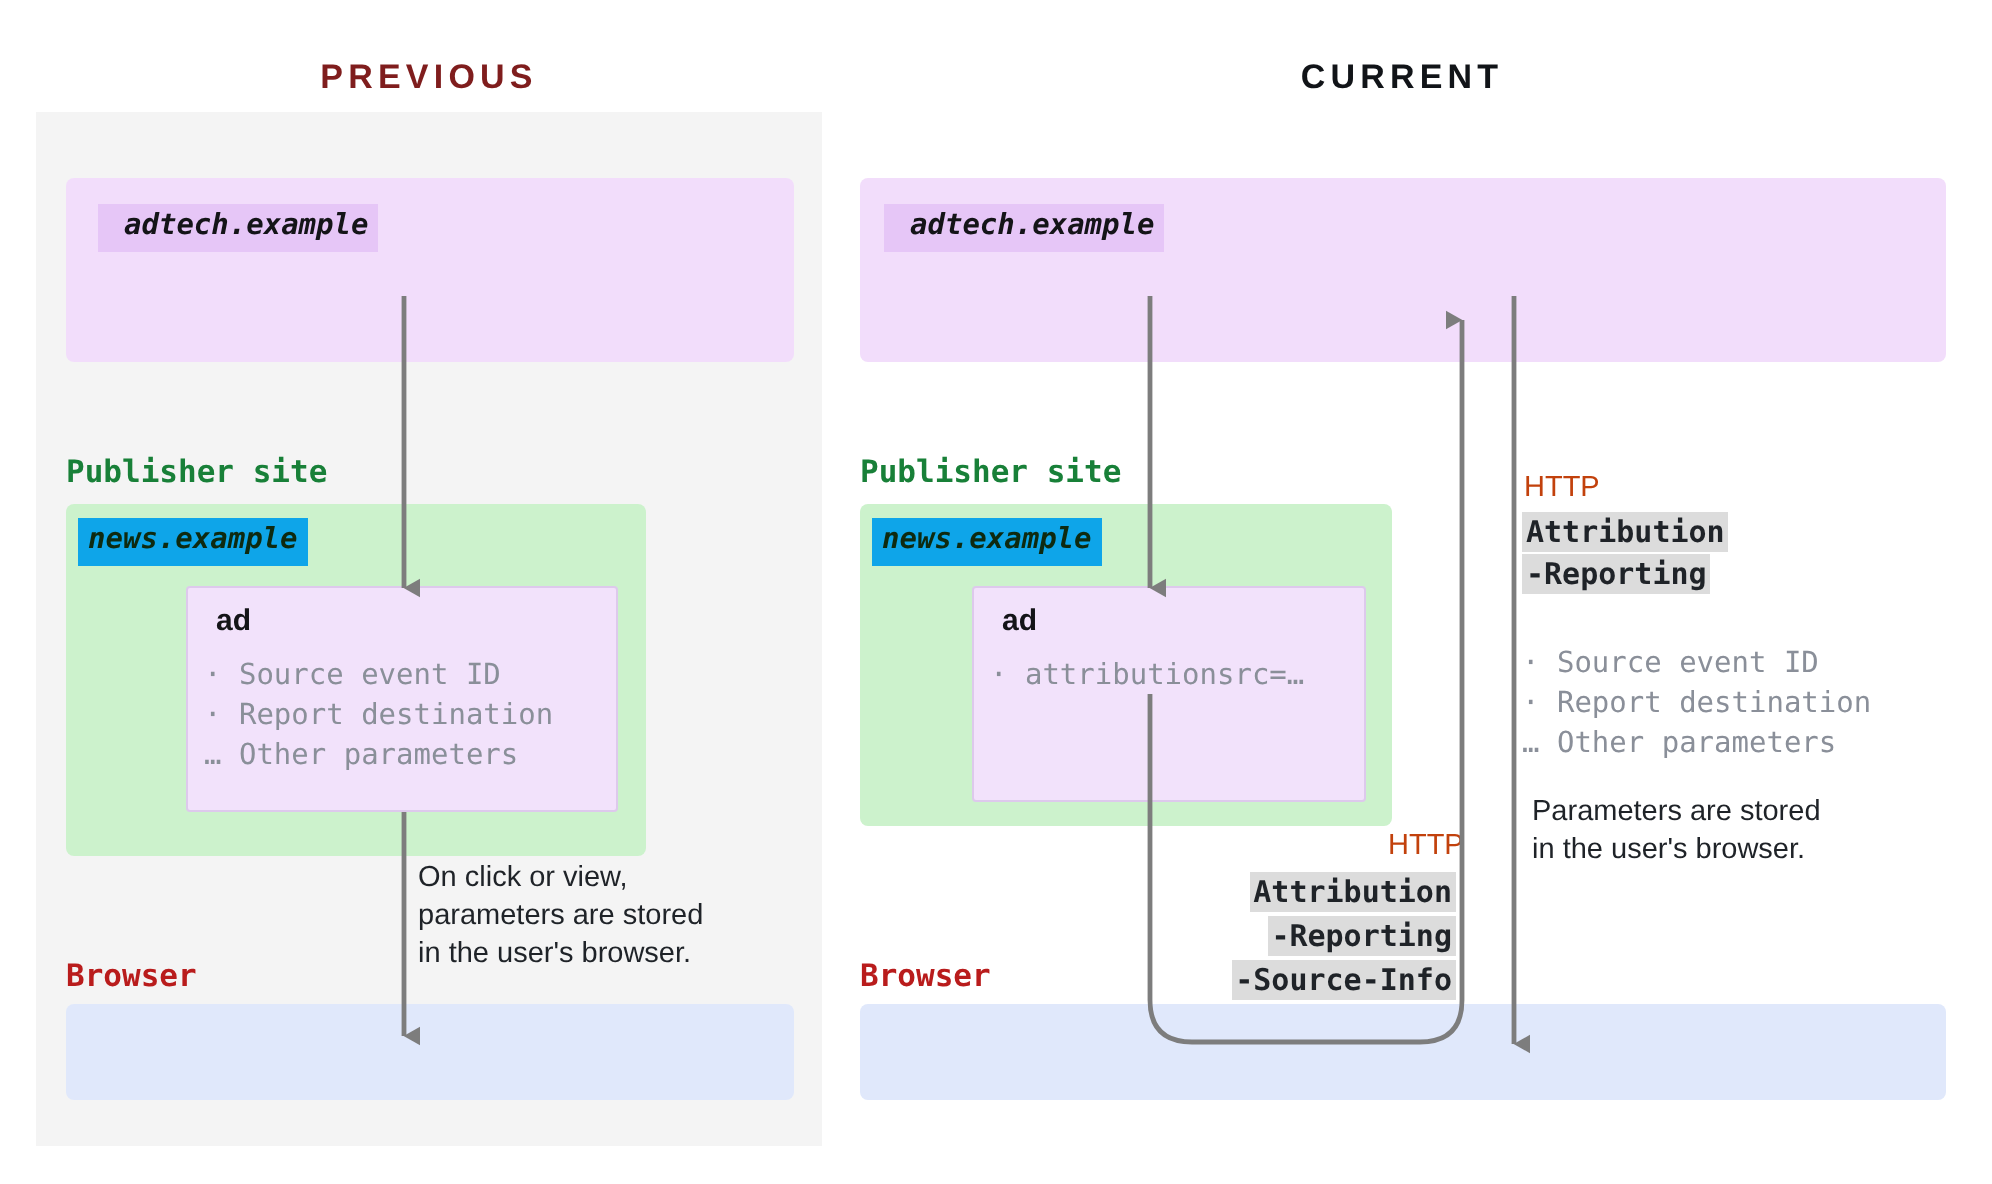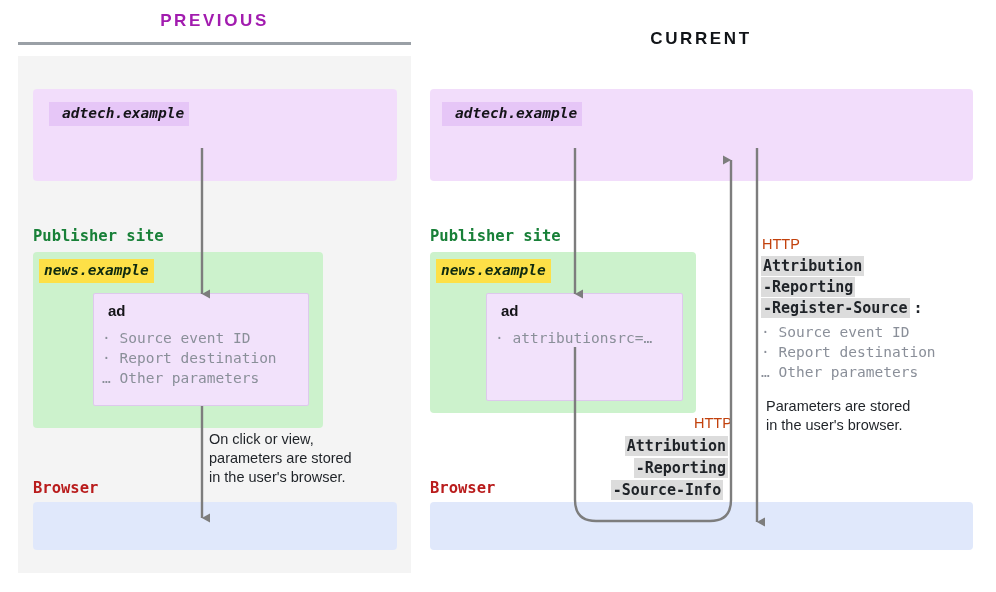--- a/index.html
+++ b/index.html
@@ -18,21 +18,21 @@
   #panel-previous{left:18px;width:393px;}
   #panel-current{left:428px;width:546px;}
 
   .panel-title{
     text-align:center;
     font-size:17px;
     font-weight:bold;
     letter-spacing:2.6px;
     line-height:20px;
   }
-  #panel-previous .panel-title{color:#a21caf;padding-top:11px;}
+  #panel-previous .panel-title{color:#7f1d1d;padding-top:29px;}
   #panel-current  .panel-title{color:#111418;padding-top:29px;}
 
   .rule{margin-top:11px;}
   #rule-previous{height:3px;background:#9aa0a6;}
   #rule-current{height:3px;background:#111418;}
 
   
   .stage{position:absolute;left:0;top:56px;}
   #stage-previous{width:393px;height:517px;background:#f4f4f4;}
   #stage-current{width:546px;height:517px;background:#ffffff;}
@@ -47,21 +47,21 @@
   .chip{
     position:absolute;
     font-size:14.5px;
     font-style:italic;
     font-weight:bold;
     line-height:19px;
     padding:2px 5px 3px 5px;
     white-space:nowrap;
   }
   .chip-adtech{background:#e6c6f7;color:#141418;padding-left:13px;}
-  .chip-news{background:#fde047;color:#0e2a10;}
+  .chip-news{background:#0ea5e9;color:#0e2a10;}
 
   
   .zone-label{
     position:absolute;
     font-size:15.5px;
     font-weight:bold;
     line-height:18px;
     white-space:nowrap;
   }
   .zone-label.green{color:#188038;}
@@ -172,33 +172,30 @@
       <div class="adcard-list mono">· attributionsrc=…</div>
     </div>
 
     <div class="http-label" style="left:266px;top:358px;">HTTP</div>
     <div class="hdr-line mono" style="left:178px;top:380px;width:122px;text-align:right;">
       <span class="tok">Attribution</span>
     </div>
     <div class="hdr-line mono" style="left:178px;top:402px;width:122px;text-align:right;">
       <span class="tok">-Reporting</span>
     </div>
-    <div class="hdr-line mono" style="left:178px;top:424px;width:122px;text-align:center;">
+    <div class="hdr-line mono" style="left:178px;top:424px;width:122px;text-align:right;">
       <span class="tok">-Source-Info</span>
     </div>
 
     <div class="http-label" style="left:334px;top:179px;">HTTP</div>
     <div class="hdr-line mono" style="left:333px;top:200px;">
       <span class="tok">Attribution</span>
     </div>
     <div class="hdr-line mono" style="left:333px;top:221px;">
       <span class="tok">-Reporting</span>
-    </div>
-    <div class="hdr-line mono" style="left:333px;top:242px;">
-      <span class="tok">-Register-Source</span><span class="colon" style="padding-left:4px;">:</span>
     </div>
     <div class="param-list mono" style="left:333px;top:266px;">· Source event ID
 · Report destination
 … Other parameters</div>
     <div class="note" style="left:338px;top:341px;">Parameters are stored
 in the user's browser.</div>
 
     <div class="zone-label blue mono" style="left:2px;top:423px;">Browser</div>
     <div class="zone zone-browser" style="left:2px;top:446px;width:543px;height:48px;"></div>
   </div>

